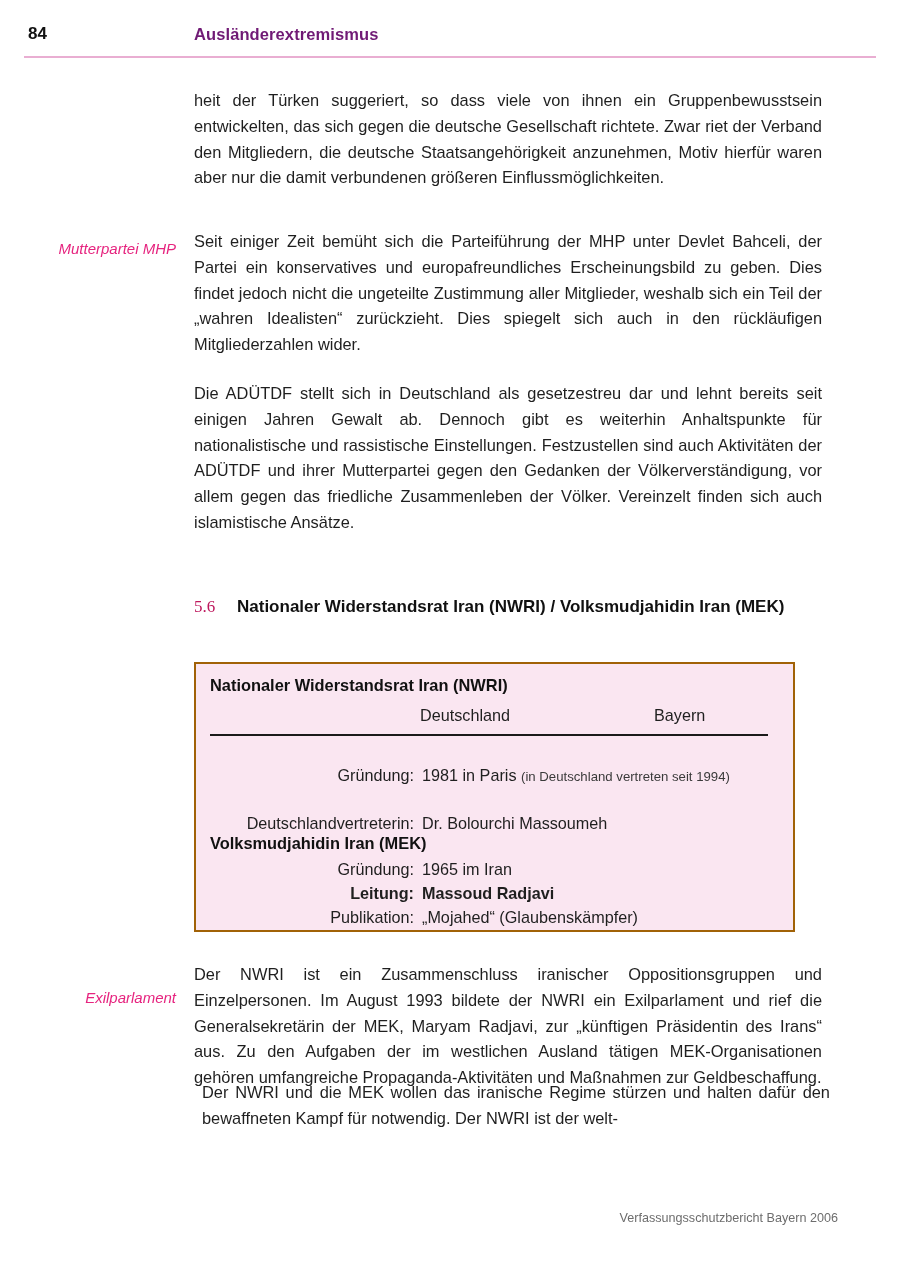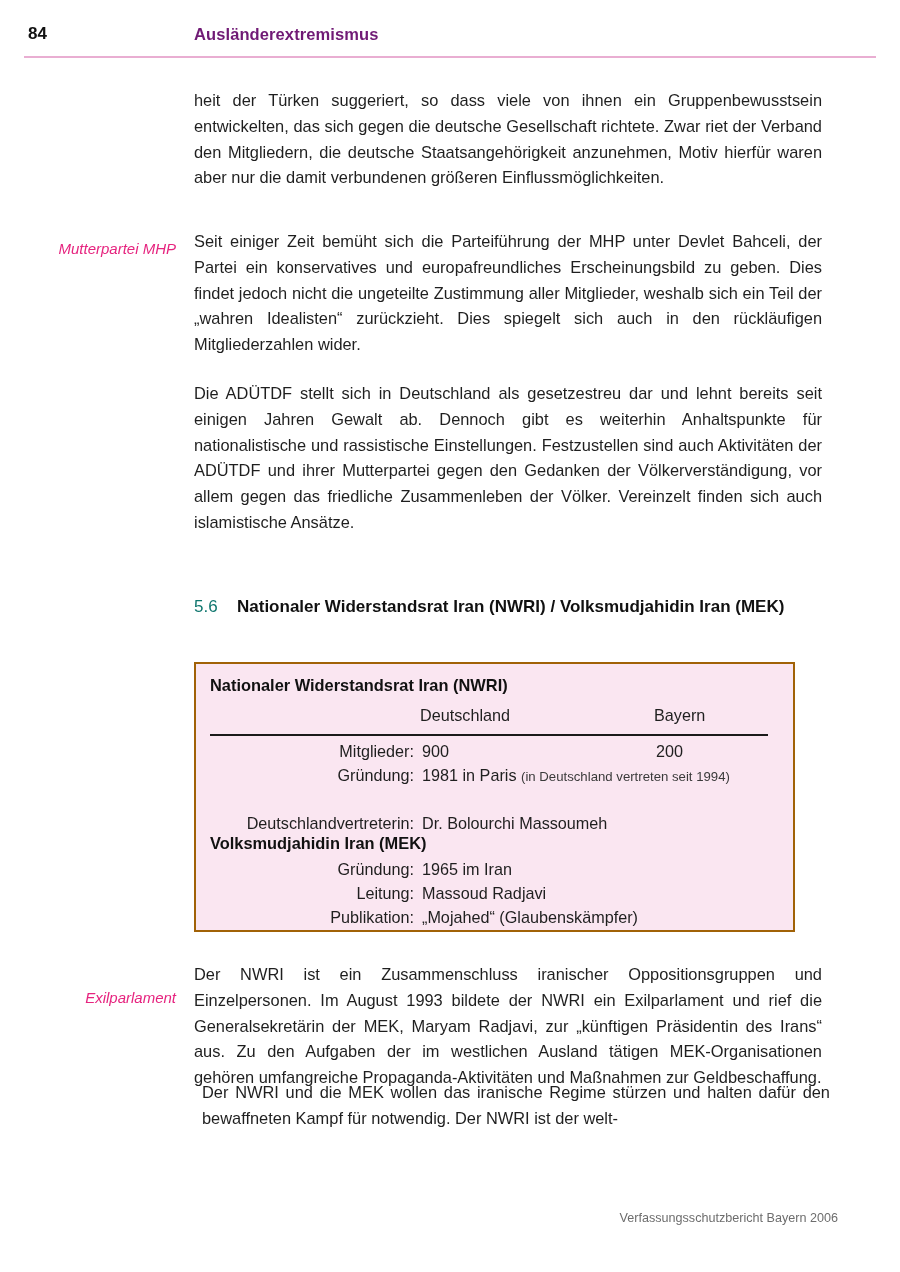--- a/index.html
+++ b/index.html
@@ -84,21 +84,22 @@
     top: 595px;
     width: 628px;
     font-size: 17px;
     line-height: 24.5px;
   }
   .section-heading .sec-num {
     position: absolute;
     left: 0;
     top: 0;
     font-weight: normal;
-    color: #0f766e;
+    color: #be185d;
+    font-family: Liberation Serif, serif;
   }
   .section-heading .sec-title {
     display: block;
     margin-left: 43px;
     font-weight: bold;
     color: #111111;
   }
 
   
   .info-box {
@@ -171,21 +172,21 @@
   .val .small-note {
     font-size: 13.2px;
     color: #3a3a3a;
   }
 
   .r-mitglieder   { top: 78px; }
   .r-gruendung1   { top: 102px; }
   .r-sitz         { top: 126px; }
   .r-vertreterin  { top: 150px; }
   .r-gruendung2   { top: 196px; }
-  .r-leitung      { top: 220px; }
+  .r-leitung      { top: 220px; font-weight: bold; }
   .r-publikation  { top: 244px; }
 
   
   .block {
     position: absolute;
     left: 194px;
     width: 628px;
   }
   .b1 { top: 88px; }
   .b2 { top: 229px; }
@@ -235,25 +236,20 @@
 
 <div class="info-box">
   <div class="box-inner">
     <div class="box-org-title title-nwri">Nationaler Widerstandsrat Iran (NWRI)</div>
 
     <div class="col-head col-head-de">Deutschland</div>
     <div class="col-head col-head-by">Bayern</div>
 
     <div class="head-rule"></div>
 
-    <div class="row r-mitglieder">
-      <span class="lbl">Mitglieder:</span>
-      <span class="val">900</span>
-      <span class="val2">200</span>
-    </div>
 
     <div class="row r-gruendung1">
       <span class="lbl">Gründung:</span>
       <span class="val"><span>1981 in Paris</span> <span class="small-note">(in Deutschland vertreten seit 1994)</span></span>
     </div>
 
 
     <div class="row r-vertreterin">
       <span class="lbl">Deutschlandvertreterin:</span>
       <span class="val">Dr. Bolourchi Massoumeh</span>

